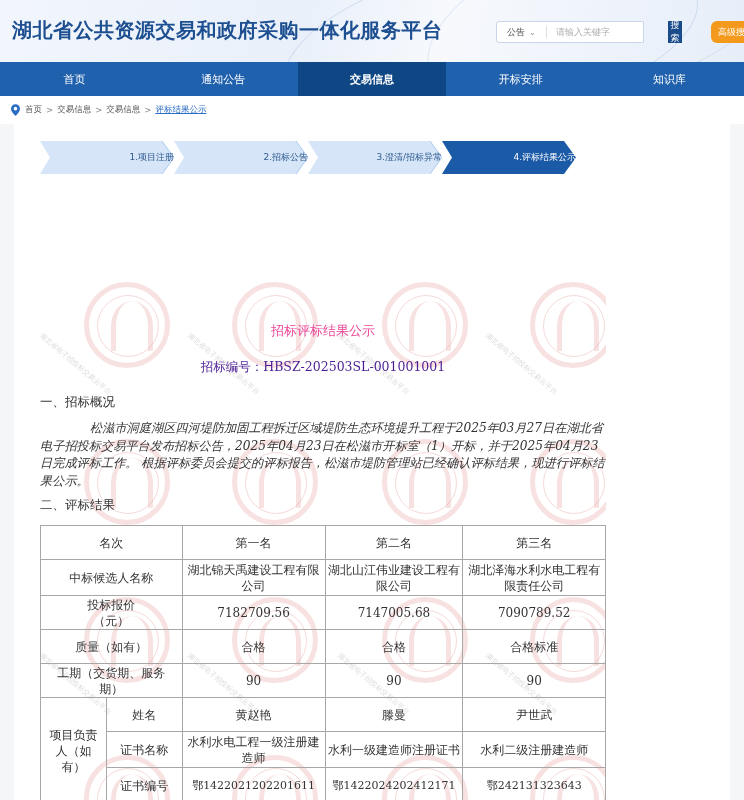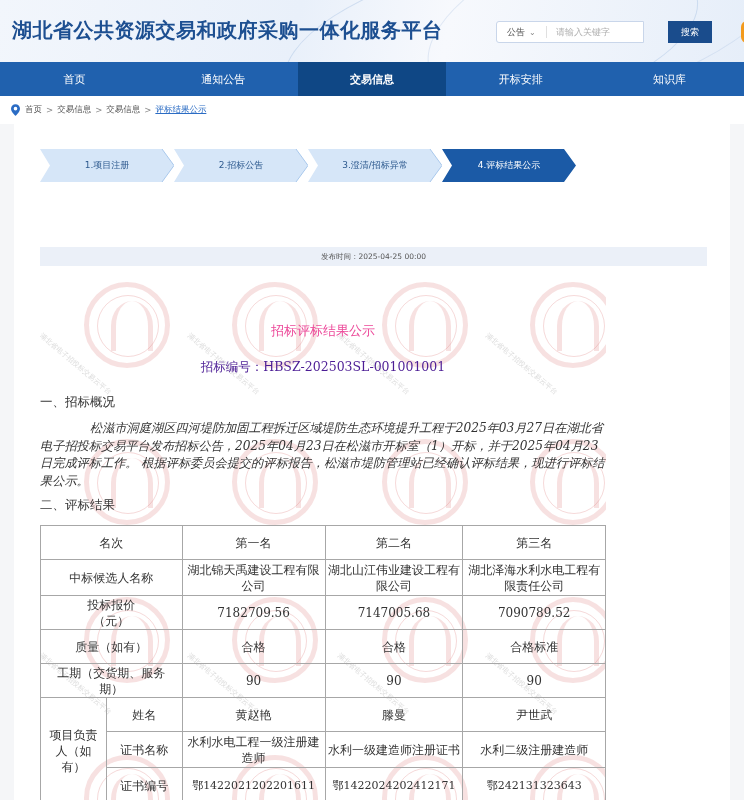--- a/index.html
+++ b/index.html
@@ -17,42 +17,42 @@
     letter-spacing: 0.5px; font-family: "DejaVu Sans", sans-serif; z-index: 2; }
   .search-wrap { position: absolute; left: 496px; top: 21px; height: 22px; display: flex; z-index: 2; gap: 24px; }
   .search-box { display: flex; align-items: center; width: 148px; height: 22px; background: #fff;
     border: 1px solid #c9d6ea; border-radius: 3px 0 0 3px; }
   .search-cat { font-size: 9px; color: #555; padding-left: 10px; width: 50px; display: flex; align-items: center; gap: 4px;
     border-right: 1px solid #e0e0e0; height: 12px; }
   .search-cat .chev { font-size: 8px; color: #888; }
   .search-input { border: none; outline: none; font-size: 9px; color: #999; padding-left: 9px; width: 95px; background: transparent;
     font-family: "DejaVu Sans", sans-serif; }
   .search-input::placeholder { color: #b0b0b0; }
-  .btn-search { width: 44px; height: 22px; background: #1a4c8c; color: #fff; font-size: 9px; border: none;
+  .btn-search { width: 14px; height: 22px; background: #1a4c8c; color: #fff; font-size: 9px; border: none;
     display: flex; align-items: center; justify-content: center; font-family: Liberation Mono, monospace; }
   .btn-adv { margin-left: 5px; width: 50px; height: 22px; background: #f39a1c; color: #fff; font-size: 9px; border: none;
     border-radius: 6px; display: flex; align-items: center; justify-content: center; font-family: "DejaVu Sans", sans-serif; }
 
   
   .nav { height: 34px; background: #2061ae; display: flex; }
   .nav-item { width: 148.8px; height: 34px; color: #fff; font-size: 11px; display: flex; align-items: center; justify-content: center; cursor: pointer; }
   .nav-item.active { background: #0f4785; font-weight: bold; }
 
   
   .breadcrumb { height: 28px; background: #fff; display: flex; align-items: center; padding-left: 11px; font-size: 8.5px; color: #555; }
   .breadcrumb .pin { width: 9px; height: 12px; margin-right: 5px; }
   .breadcrumb .sep { margin: 0 4px; color: #888; }
   .breadcrumb .current { color: #2b6cc4; text-decoration: underline; }
 
   
   .panel { position: absolute; left: 14px; top: 124px; width: 716px; height: 676px; background: #fff; }
 
   
   .steps { position: absolute; left: 26px; top: 17px; width: 668px; height: 33px; }
-  .step { position: absolute; top: 8px; height: 33px; display: flex; align-items: center; justify-content: center;
+  .step { position: absolute; top: 0; height: 33px; display: flex; align-items: center; justify-content: flex-end;
     font-size: 9px; color: #2e5a8f; }
   .step svg { position: absolute; left: 0; top: 0; }
   .step span { position: relative; z-index: 1; }
   .step.active span { color: #fff; }
   .step.todo span { color: #555; }
 
   
   .doc-title { position: absolute; left: 20px; top: 74px; width: 676px; text-align: center; font-size: 13.5px;
     font-weight: bold; color: #222; line-height: 19px; }
   .pub-bar { position: absolute; left: 26px; top: 123px; width: 667px; height: 19px; background: #ebf0f8;
@@ -145,21 +145,20 @@
       <span>3.澄清/招标异常</span>
     </div>
     <div class="step active" style="left:402px;width:134px;">
       <svg width="134" height="33">
           <polygon points="0,0 122,0 134,16.5 122,33 0,33 10,16.5" fill="#1b5aa6"></polygon>
         </svg>
       <span>4.评标结果公示</span>
     </div>
   </div>
 
-  <div class="pub-bar">发布时间：2025-04-25 00:00</div>
 
   <div class="doc">
 
     <div class="wm" style="left:44px;top:3px;"></div>
     <div class="wm" style="left:192px;top:3px;"></div>
     <div class="wm" style="left:342px;top:3px;"></div>
     <div class="wm" style="left:490px;top:3px;"></div>
     <div class="wm" style="left:44px;top:160px;"></div>
     <div class="wm" style="left:192px;top:160px;"></div>
     <div class="wm" style="left:342px;top:160px;"></div>

